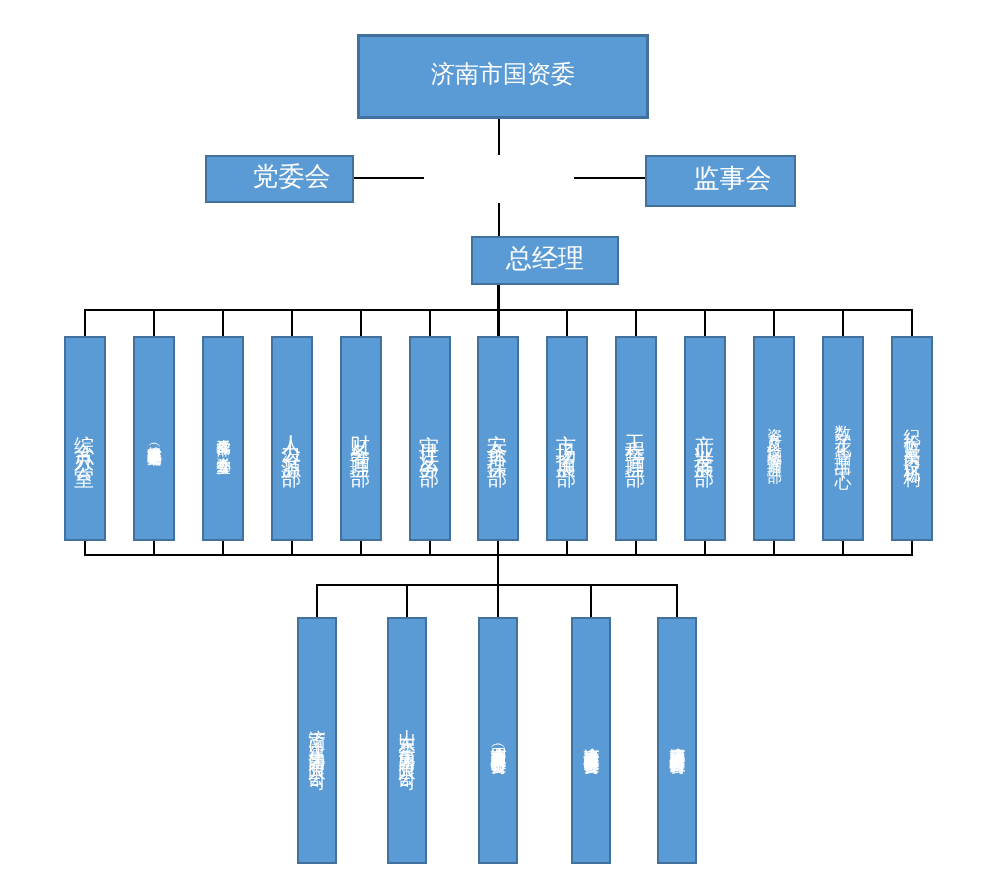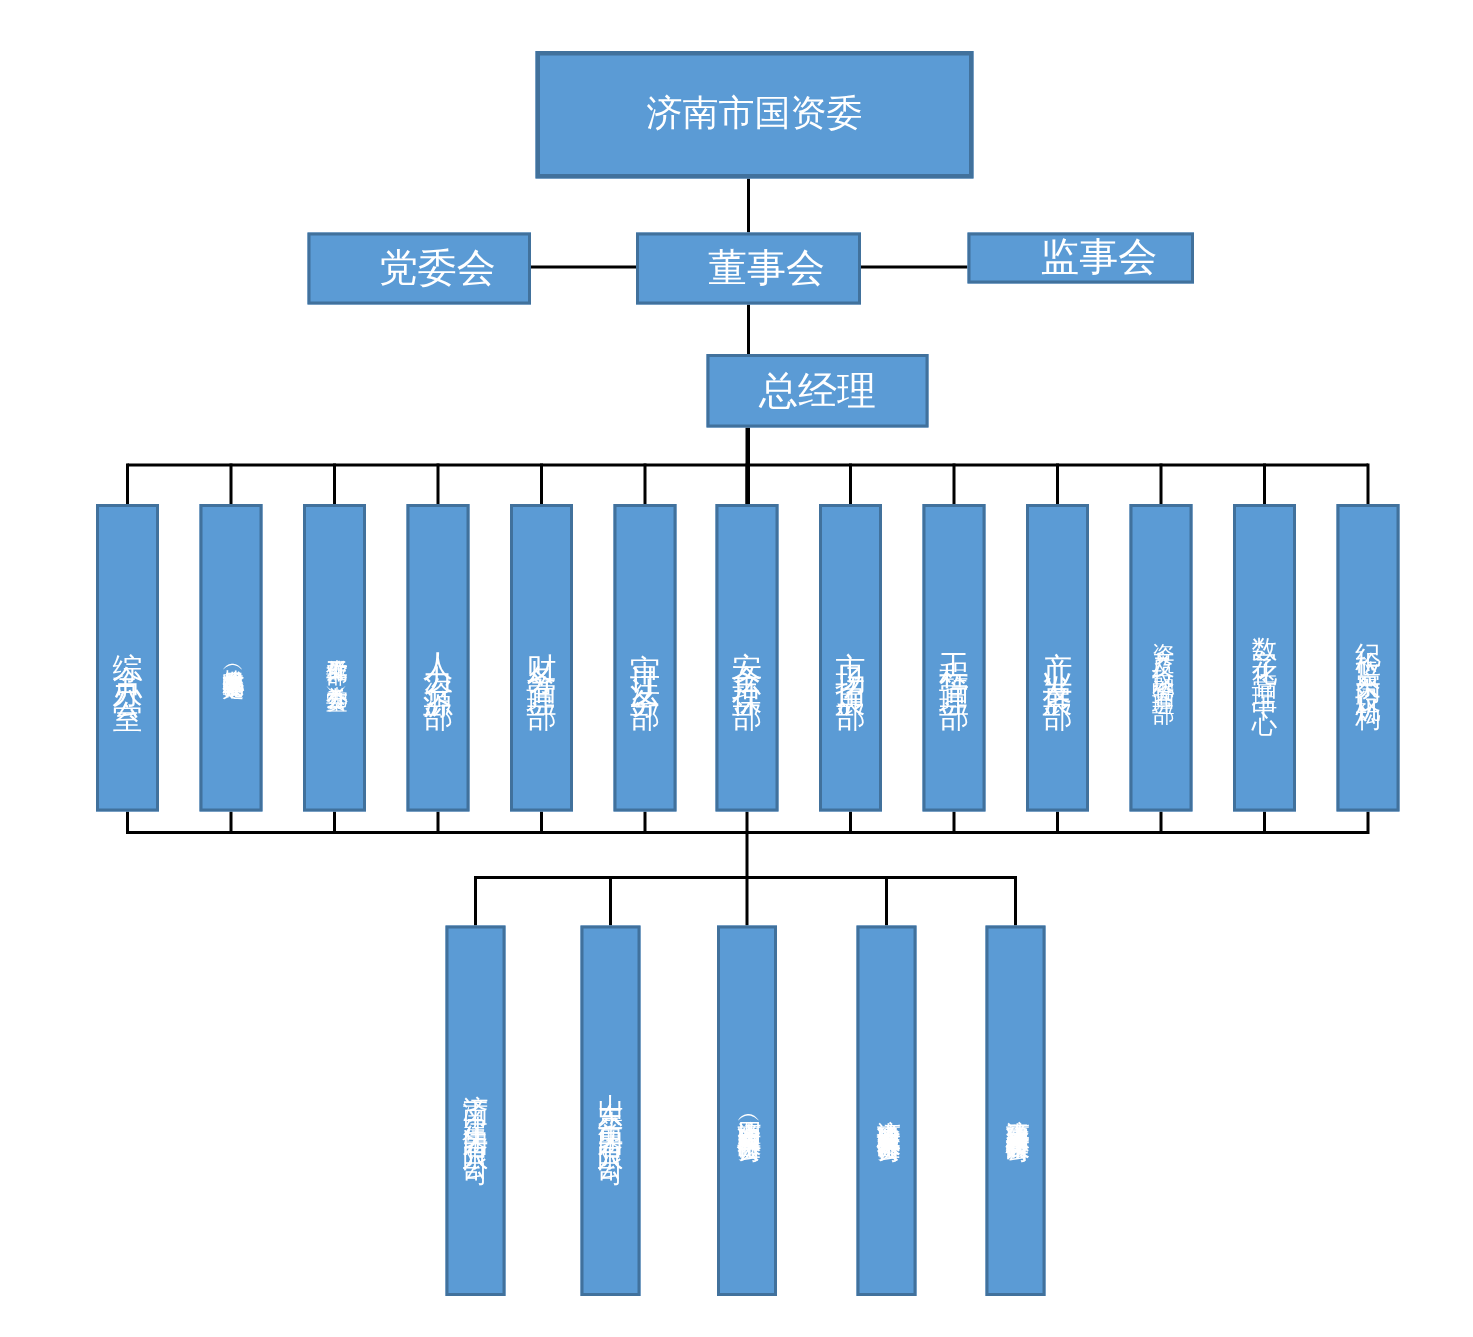--- a/index.html
+++ b/index.html
@@ -8,21 +8,21 @@
   .box{
     position:absolute;
     background:var(--fill,#5B9BD5);
     border:2px solid var(--edge,#41719C);
     color:var(--txt,#fff);
     display:flex;align-items:center;justify-content:center;
     box-sizing:border-box;
     z-index:2;
     text-align:center;
   }
-  .hbox{line-height:1.45;}
+  .hbox{line-height:1.45;font-family:Liberation Mono, monospace;}
   .root{border-width:3px;font-size:24px;}
   .gov{font-size:26px;padding-left:24px;}
   .gm{font-size:26px;}
   .vtext{
     writing-mode:vertical-rl;
     text-orientation:mixed;
     white-space:pre;
     display:block;
   }
   .line{position:absolute;background:var(--lin,#000);z-index:1;}
@@ -35,25 +35,22 @@
   <div class="box hbox root" style="left:357px;top:34px;width:292px;height:85px;">
     <div>
       <div>济南市国资委</div>
     </div>
   </div>
 
   <div class="box hbox gov" style="left:205px;top:155px;width:149px;height:48px;">
     <span>党委会</span>
   </div>
 
-  <div class="box hbox gov" style="left:424px;top:155px;width:150px;height:48px;">
-    <span>董事会</span>
-  </div>
 
-  <div class="box hbox gov" style="left:645px;top:155px;width:151px;height:34px;">
+  <div class="box hbox gov" style="left:645px;top:155px;width:151px;height:52px;">
     <span>监事会</span>
   </div>
 
   <div class="box hbox gm" style="left:423px;top:236px;width:148px;height:49px;margin-left:48px;">
     <span>总经理</span>
   </div>
 
   <div>
       <div class="box" style="left: 64px; top: 336px; width: 42px; height: 205px;">
         <span class="vtext" style="font-size: 20px; letter-spacing: 8px;">综合办公室</span>

